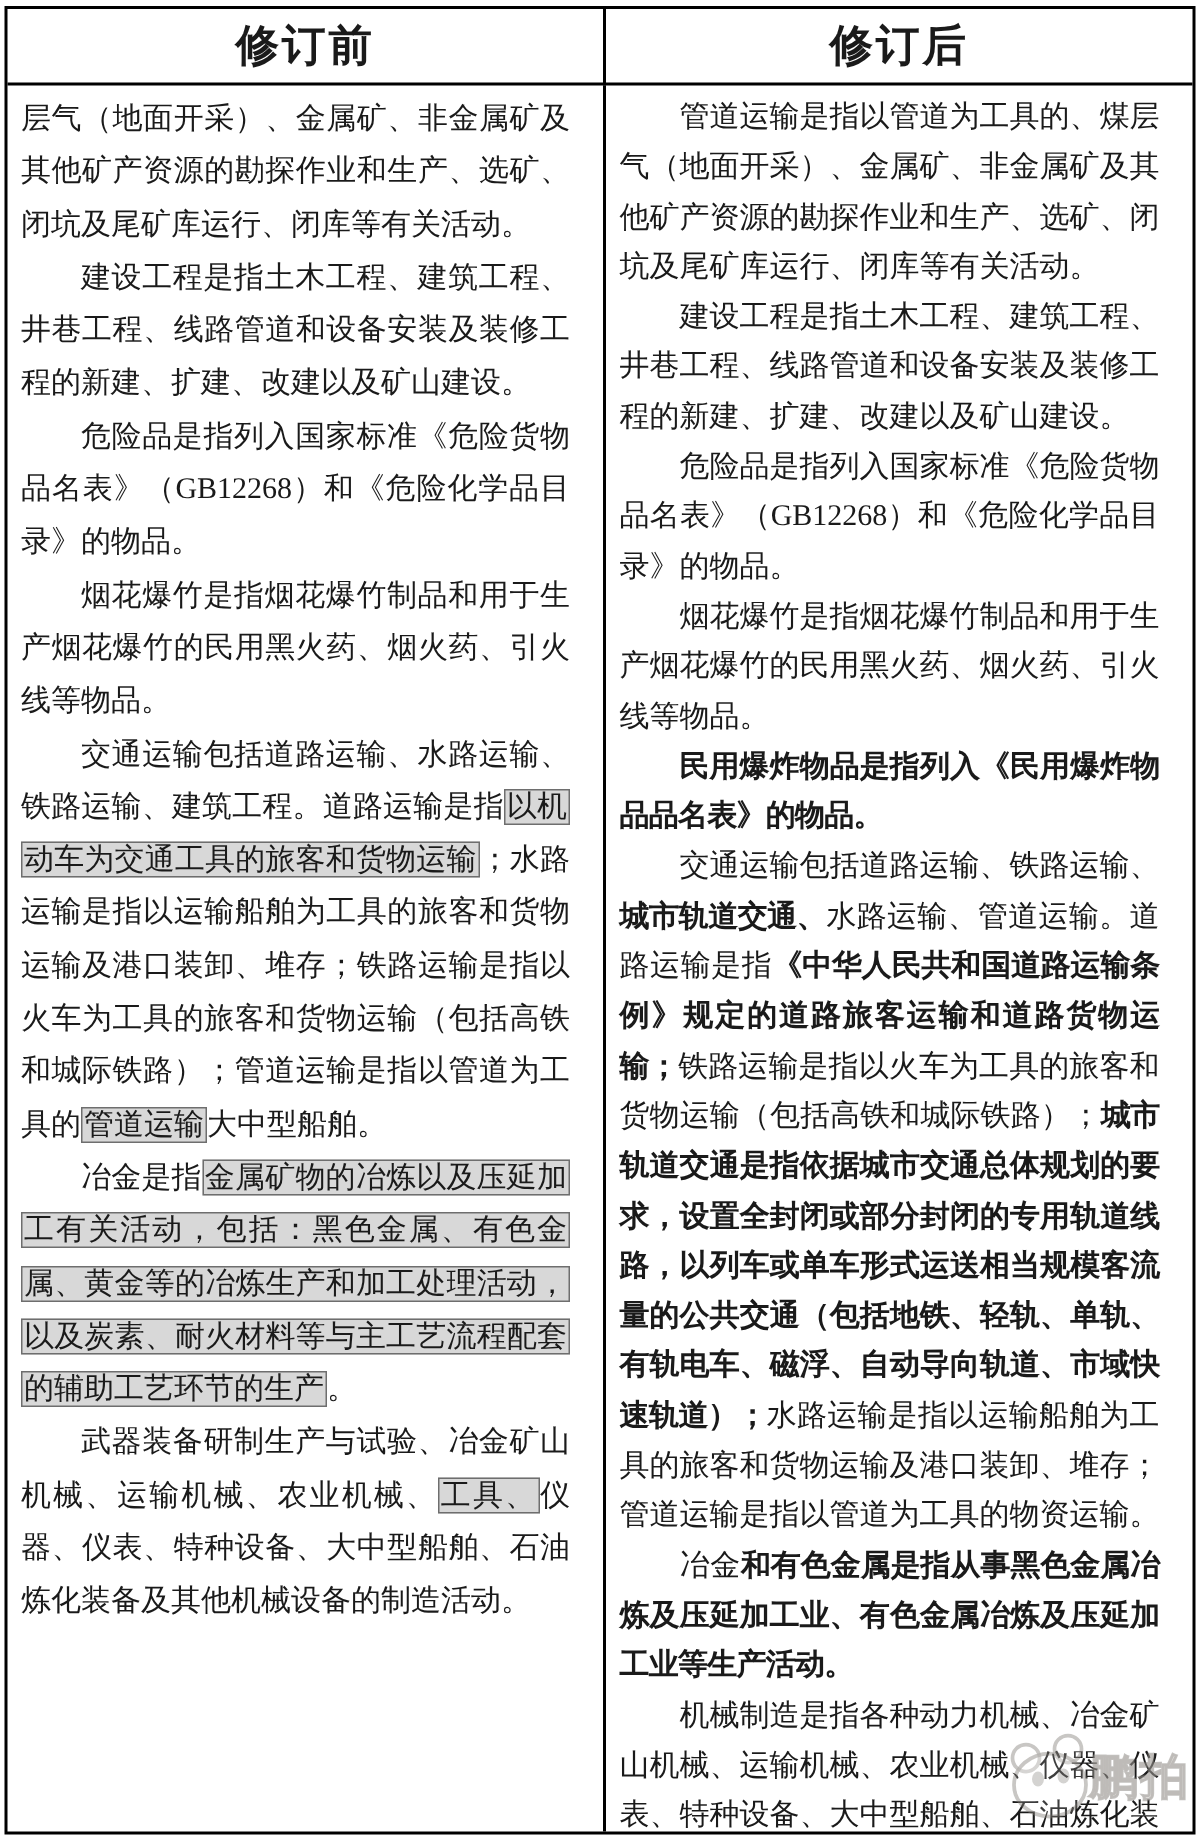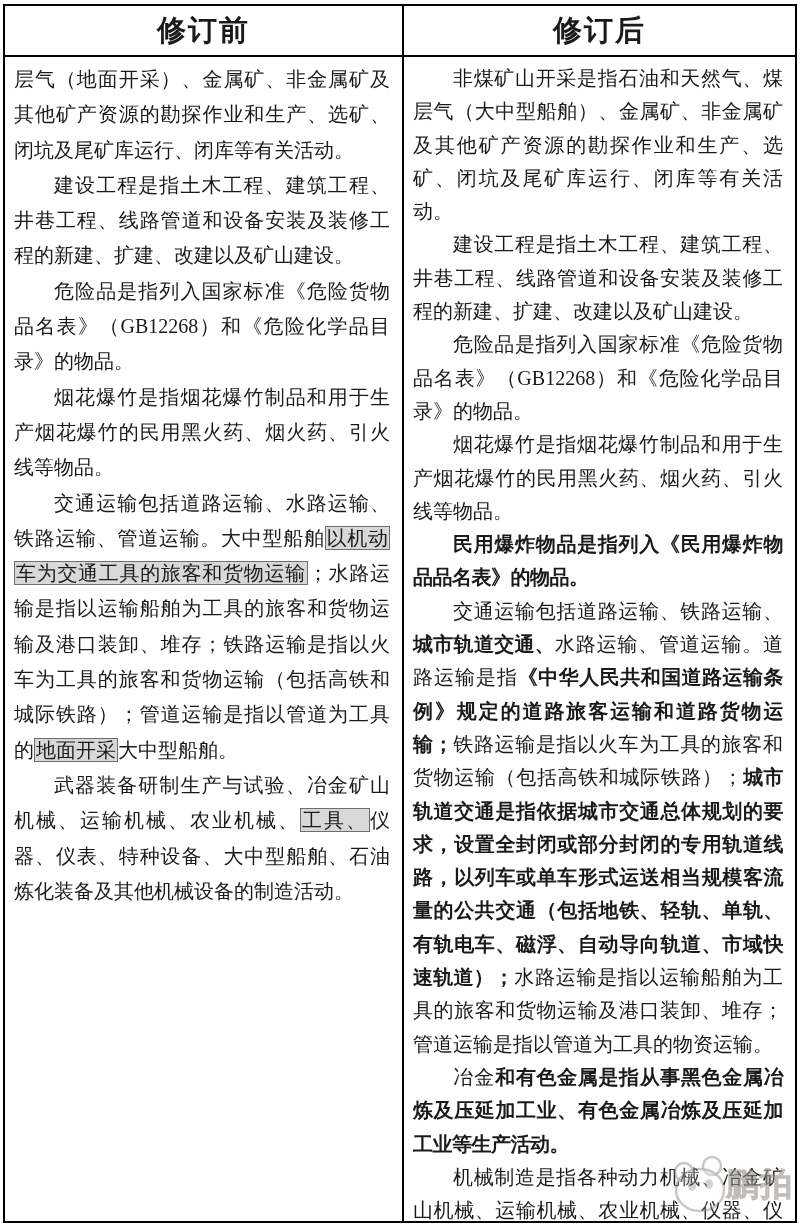--- a/index.html
+++ b/index.html
@@ -22,21 +22,21 @@
   }
   .th {
     display:flex; align-items:center; justify-content:center;
     font-weight:bold; font-size:29px;
     border-bottom:2px solid #000;
     letter-spacing:2px;
     text-align:right;
   }
   .th-before { border-right:2px solid #000; }
   .cell {
-    padding:5px 12px 0 9px;
+    padding:5px 22px 0 9px;
     overflow:hidden;
     text-align:justify;
     font-size:20px;
   }
   .cell-before { border-right:2px solid #000; line-height:35.3px; }
   .cell-after  { line-height:33.3px; }
   .para { margin:0; text-indent:2em; }
   .para.no-indent { text-indent:0; }
   .hl {
     background:#d8d8d8;
@@ -76,25 +76,26 @@
       <span>修订前</span>
     </div>
     <div class="th">
       <span>修订后</span>
     </div>
     <div class="cell cell-before" id="col-before">
         <p class="para no-indent"><span>层气（地面开采）、金属矿、非金属矿及其他矿产资源的勘探作业和生产、选矿、闭坑及尾矿库运行、闭库等有关活动。</span></p>
         <p class="para"><span>建设工程是指土木工程、建筑工程、井巷工程、线路管道和设备安装及装修工程的新建、扩建、改建以及矿山建设。</span></p>
         <p class="para"><span>危险品是指列入国家标准《危险货物品名表》（GB12268）和《危险化学品目录》的物品。</span></p>
         <p class="para"><span>烟花爆竹是指烟花爆竹制品和用于生产烟花爆竹的民用黑火药、烟火药、引火线等物品。</span></p>
-        <p class="para"><span>交通运输包括道路运输、水路运输、铁路运输、管道运输。大中型船舶</span><span class="hl">以机动车为交通工具的旅客和货物运输</span><span>；水路运输是指以运输船舶为工具的旅客和货物运输及港口装卸、堆存；铁路运输是指以火车为工具的旅客和货物运输（包括高铁和城际铁路）；管道运输是指以管道为工具的</span><span class="hl">地面开采</span><span>大中型船舶。</span></p>
+        <p class="para"><span>交通运输包括道路运输、水路运输、铁路运输、建筑工程。道路运输是指</span><span class="hl">以机动车为交通工具的旅客和货物运输</span><span>；水路运输是指以运输船舶为工具的旅客和货物运输及港口装卸、堆存；铁路运输是指以火车为工具的旅客和货物运输（包括高铁和城际铁路）；管道运输是指以管道为工具的</span><span class="hl">管道运输</span><span>大中型船舶。</span></p>
+        <p class="para"><span>冶金是指</span><span class="hl">金属矿物的冶炼以及压延加工有关活动，包括：黑色金属、有色金属、黄金等的冶炼生产和加工处理活动，以及炭素、耐火材料等与主工艺流程配套的辅助工艺环节的生产</span><span>。</span></p>
         <p class="para"><span>武器装备研制生产与试验、冶金矿山机械、运输机械、农业机械、</span><span class="hl">工具、</span><span>仪器、仪表、特种设备、大中型船舶、石油炼化装备及其他机械设备的制造活动。</span></p>
       </div>
     <div class="cell cell-after" id="col-after">
-        <p class="para"><span>非煤矿山开采是指石油和天然气、煤层气（大中型船舶）、金属矿、非金属矿及其他矿产资源的勘探作业和生产、选矿、闭坑及尾矿库运行、闭库等有关活动。</span></p>
+        <p class="para"><span>管道运输是指以管道为工具的、煤层气（地面开采）、金属矿、非金属矿及其他矿产资源的勘探作业和生产、选矿、闭坑及尾矿库运行、闭库等有关活动。</span></p>
         <p class="para"><span>建设工程是指土木工程、建筑工程、井巷工程、线路管道和设备安装及装修工程的新建、扩建、改建以及矿山建设。</span></p>
         <p class="para"><span>危险品是指列入国家标准《危险货物品名表》（GB12268）和《危险化学品目录》的物品。</span></p>
         <p class="para"><span>烟花爆竹是指烟花爆竹制品和用于生产烟花爆竹的民用黑火药、烟火药、引火线等物品。</span></p>
         <p class="para"><span class="bold">民用爆炸物品是指列入《民用爆炸物品品名表》的物品。</span></p>
         <p class="para"><span>交通运输包括道路运输、铁路运输、</span><span class="bold">城市轨道交通、</span><span>水路运输、管道运输。道路运输是指</span><span class="bold">《中华人民共和国道路运输条例》规定的道路旅客运输和道路货物运输；</span><span>铁路运输是指以火车为工具的旅客和货物运输（包括高铁和城际铁路）；</span><span class="bold">城市轨道交通是指依据城市交通总体规划的要求，设置全封闭或部分封闭的专用轨道线路，以列车或单车形式运送相当规模客流量的公共交通（包括地铁、轻轨、单轨、有轨电车、磁浮、自动导向轨道、市域快速轨道）；</span><span>水路运输是指以运输船舶为工具的旅客和货物运输及港口装卸、堆存；管道运输是指以管道为工具的物资运输。</span></p>
         <p class="para"><span>冶金</span><span class="bold">和有色金属是指从事黑色金属冶炼及压延加工业、有色金属冶炼及压延加工业等生产活动。</span></p>
         <p class="para"><span>机械制造是指各种动力机械、冶金矿山机械、运输机械、农业机械、仪器、仪表、特种设备、大中型船舶、石油炼化装</span></p>
       </div>
   </div>
 

